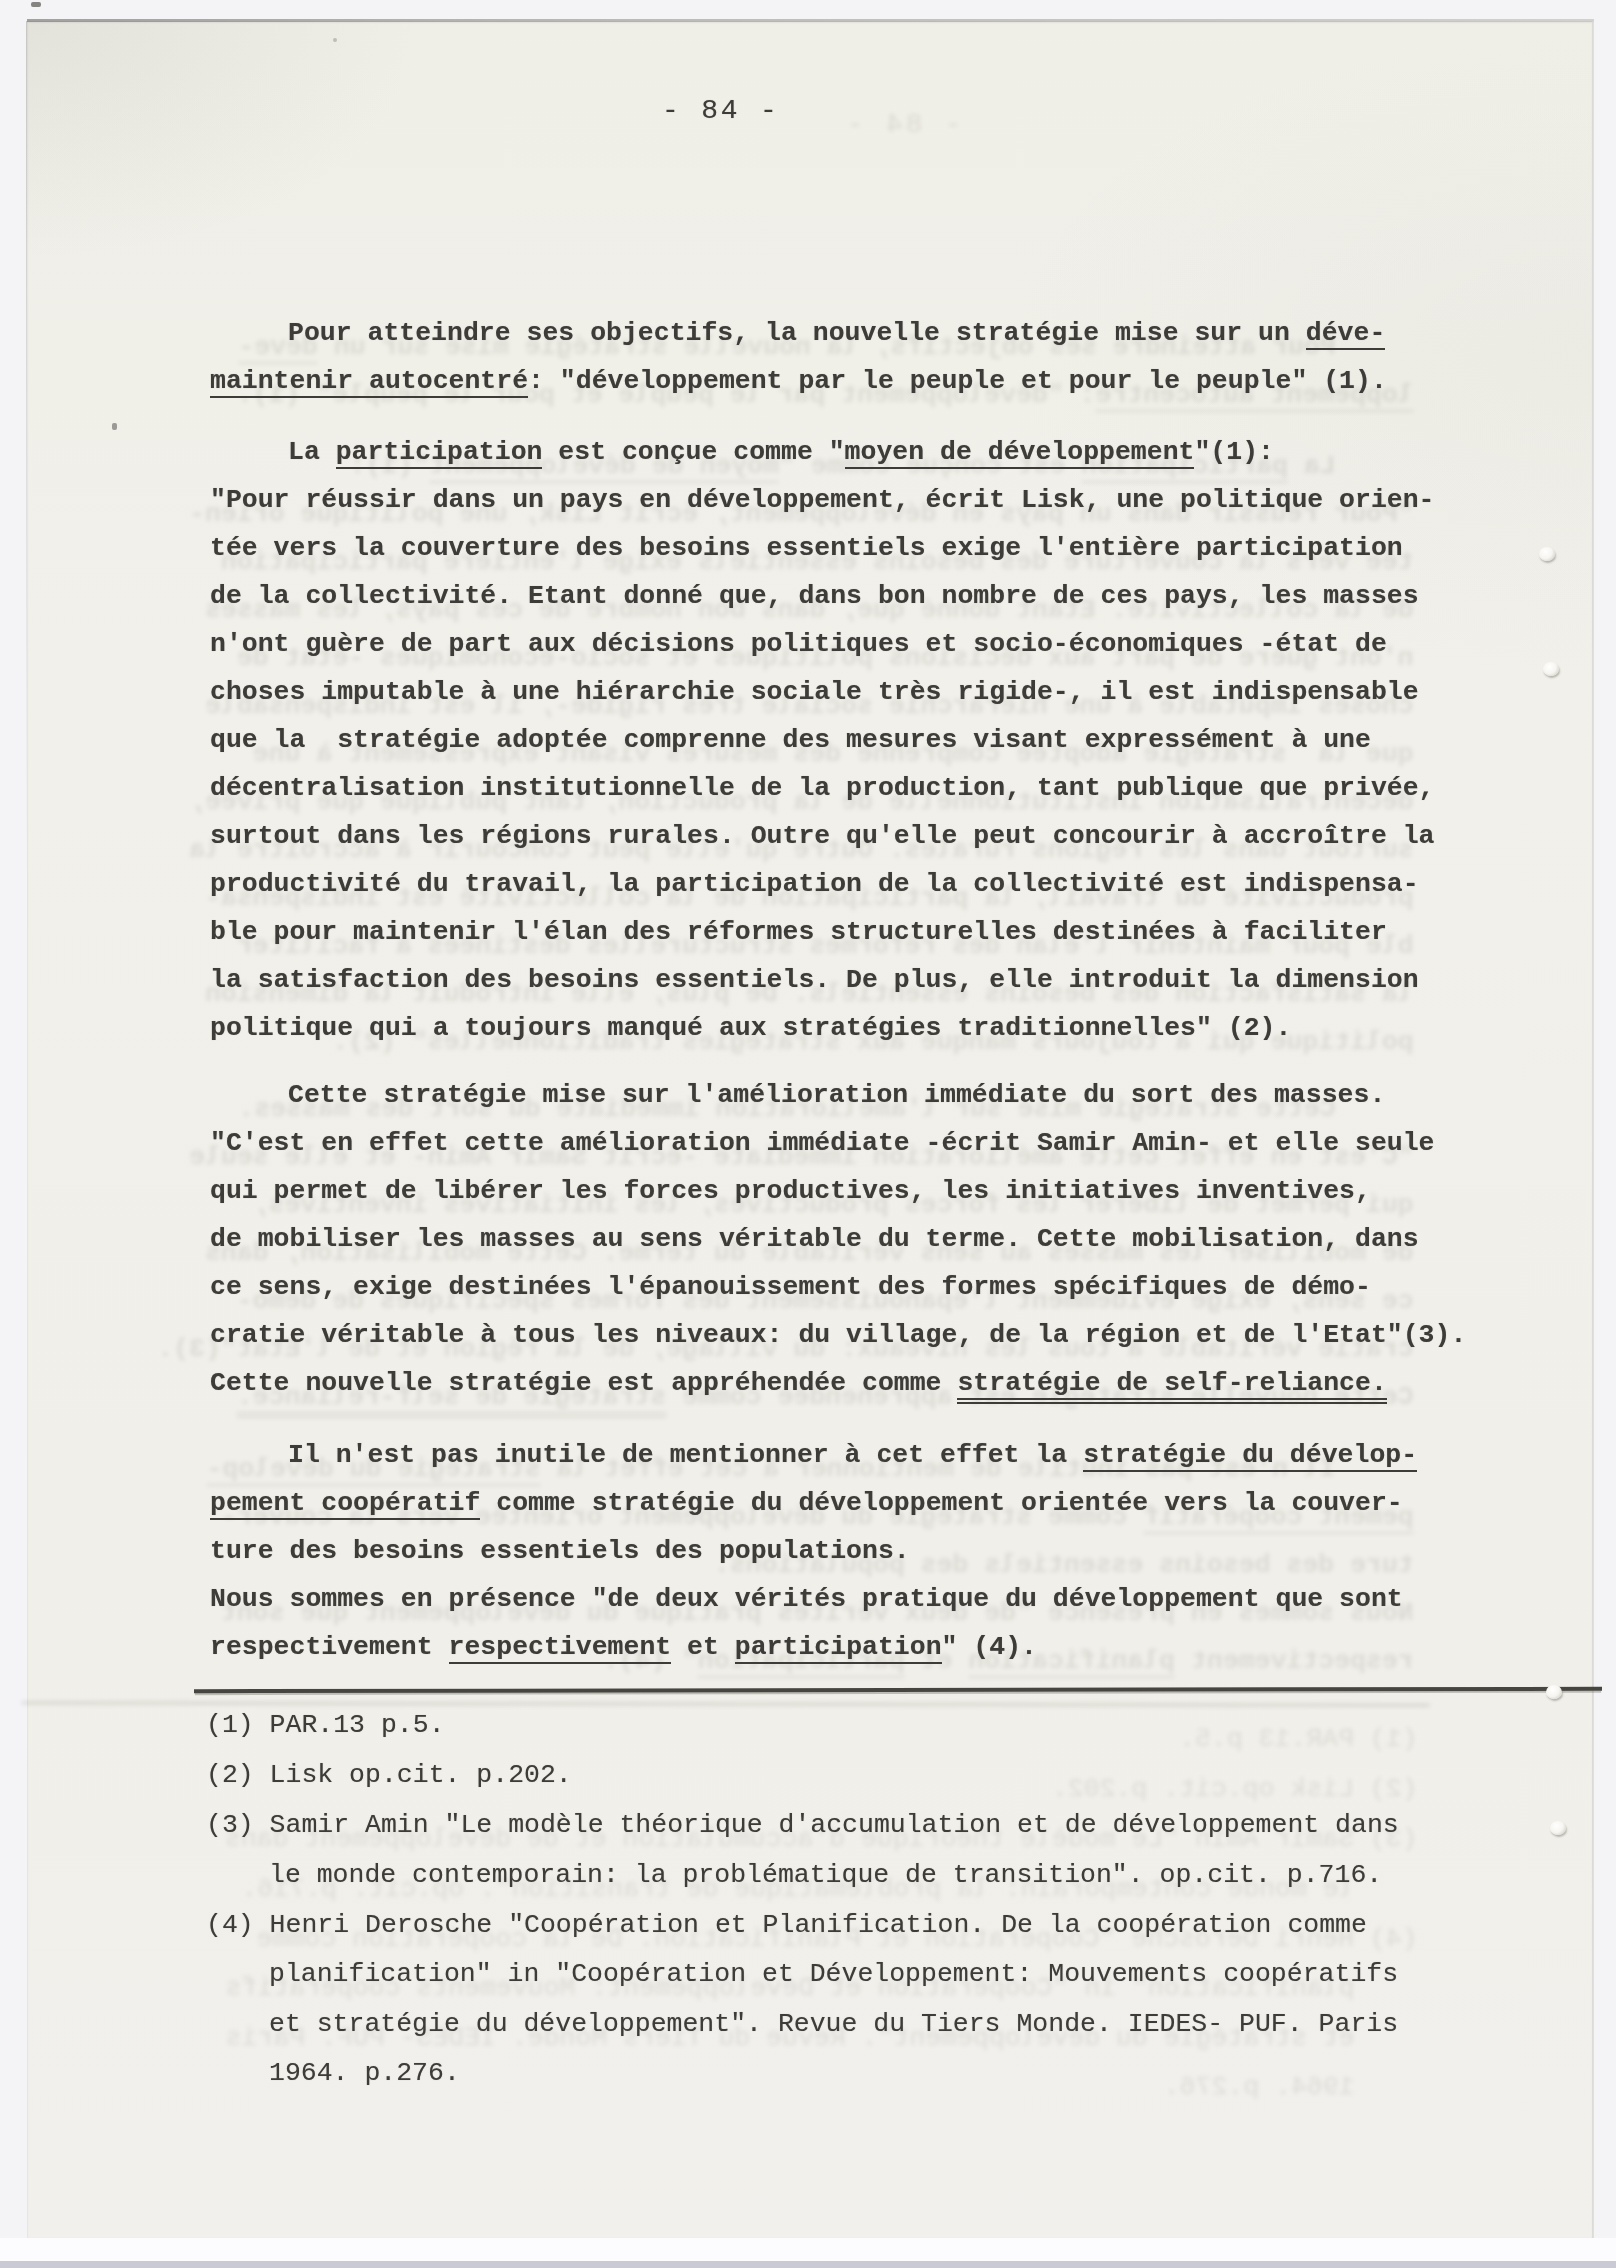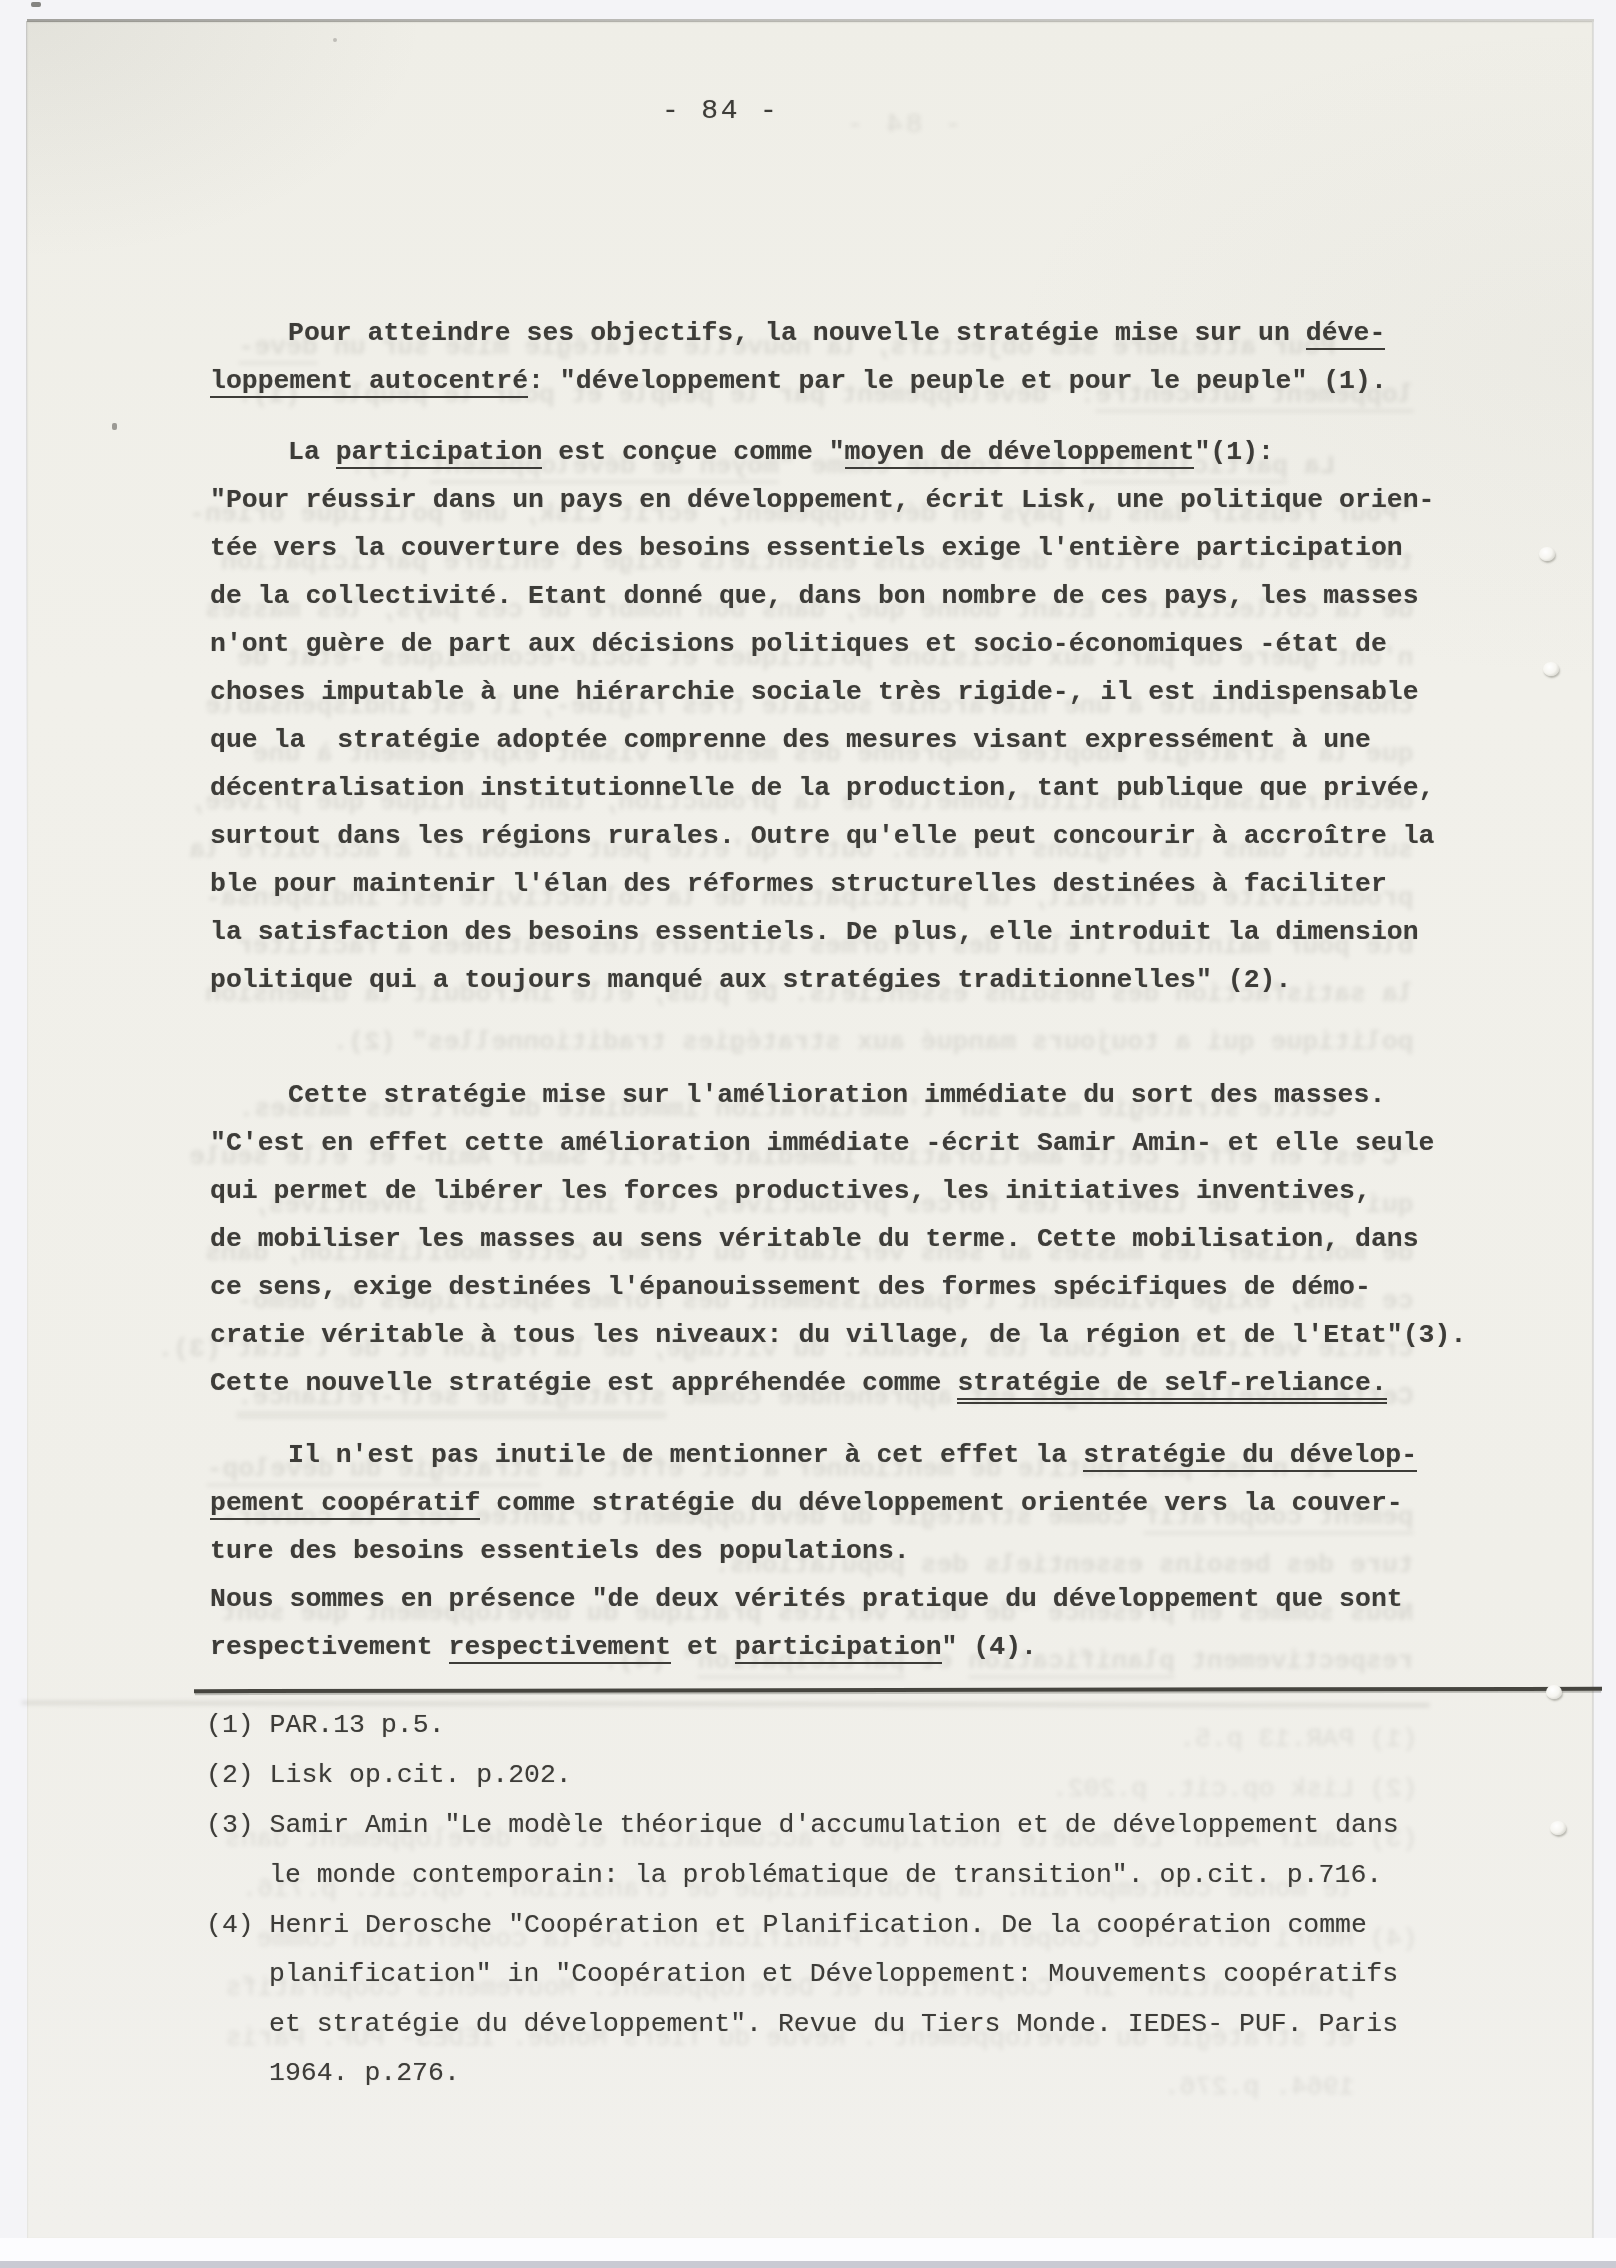--- a/index.html
+++ b/index.html
@@ -107,32 +107,33 @@
         <div class="ln hang fline" style="top: 1950px;"><span>planification" in "Coopération et Développement: Mouvements coopératifs</span></div>
         <div class="ln hang fline" style="top: 2000px;"><span>et stratégie du développement". Revue du Tiers Monde. IEDES- PUF. Paris</span></div>
         <div class="ln hang fline" style="top: 2049px;"><span>1964. p.276.</span></div>
       </div>
   </div>
 
   <div class="text-layer" id="main-layer">
       <div class="pagenum">- 84 -</div>
       <div class="para" style="top: 309px;">
         <div class="ln ind"><span>Pour atteindre ses objectifs, la nouvelle stratégie mise sur un </span><span class="u">déve-</span></div>
-        <div class="ln"><span class="u">loppement autocentré</span><span>: "développement par le peuple et pour le peuple" (1).</span></div>
+        <div class="ln"><span class="u">maintenir autocentré</span><span>: "développement par le peuple et pour le peuple" (1).</span></div>
       </div>
       <div class="para" style="top: 428px;">
         <div class="ln ind"><span>La </span><span class="u">participation</span><span> est conçue comme "</span><span class="u">moyen de développement</span><span>"(1):</span></div>
         <div class="ln"><span>"Pour réussir dans un pays en développement, écrit Lisk, une politique orien-</span></div>
         <div class="ln"><span>tée vers la couverture des besoins essentiels exige l'entière participation</span></div>
         <div class="ln"><span>de la collectivité. Etant donné que, dans bon nombre de ces pays, les masses</span></div>
         <div class="ln"><span>n'ont guère de part aux décisions politiques et socio-économiques -état de</span></div>
         <div class="ln"><span>choses imputable à une hiérarchie sociale très rigide-, il est indispensable</span></div>
         <div class="ln"><span>que la  stratégie adoptée comprenne des mesures visant expressément à une</span></div>
         <div class="ln"><span>décentralisation institutionnelle de la production, tant publique que privée,</span></div>
         <div class="ln"><span>surtout dans les régions rurales. Outre qu'elle peut concourir à accroître la</span></div>
+        <div class="ln"><span>productivité du travail, la participation de la collectivité est indispensa-</span></div>
         <div class="ln"><span>ble pour maintenir l'élan des réformes structurelles destinées à faciliter</span></div>
         <div class="ln"><span>la satisfaction des besoins essentiels. De plus, elle introduit la dimension</span></div>
         <div class="ln"><span>politique qui a toujours manqué aux stratégies traditionnelles" (2).</span></div>
       </div>
       <div class="para" style="top: 1071px;">
         <div class="ln ind"><span>Cette stratégie mise sur l'amélioration immédiate du sort des masses.</span></div>
         <div class="ln"><span>"C'est en effet cette amélioration immédiate -écrit Samir Amin- et elle seule</span></div>
         <div class="ln"><span>qui permet de libérer les forces productives, les initiatives inventives,</span></div>
         <div class="ln"><span>de mobiliser les masses au sens véritable du terme. Cette mobilisation, dans</span></div>
         <div class="ln"><span>ce sens, exige destinées l'épanouissement des formes spécifiques de démo-</span></div>

